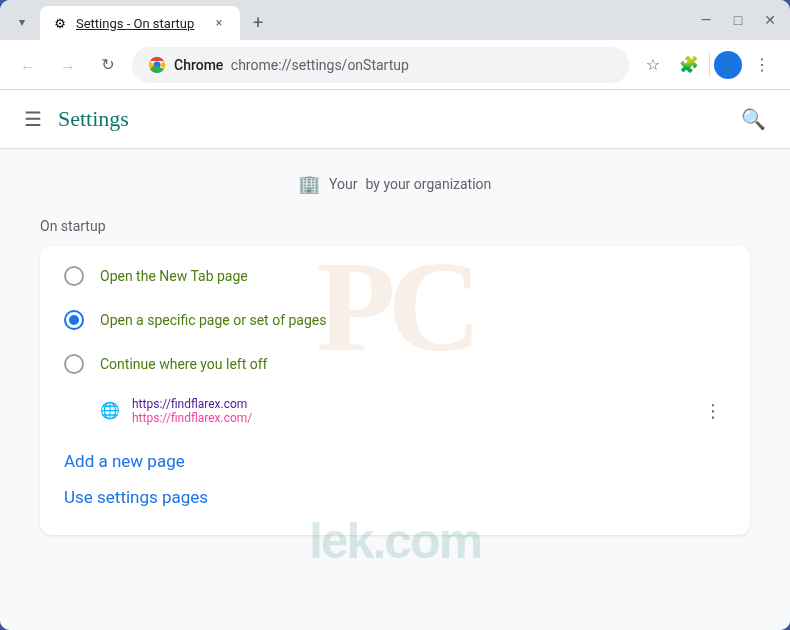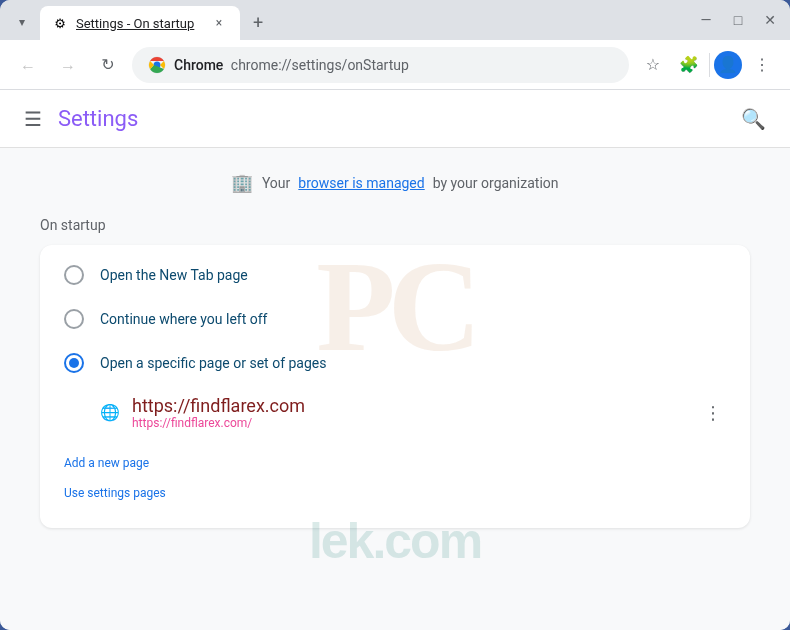--- a/index.html
+++ b/index.html
@@ -262,22 +262,23 @@
       cursor: pointer;
       color: #5f6368;
       font-size: 20px;
       display: flex;
       align-items: center;
     }
 
     .settings-title {
       font-size: 22px;
       font-weight: 400;
-      color: #8b5cf6;
-      flex: 1;
+      color: #0f766e;
+      flex: 1;
+      font-family: Liberation Serif, serif;
     }
 
     .search-icon-header {
       cursor: pointer;
       color: #5f6368;
       font-size: 20px;
     }
 
     
     .settings-main {
@@ -346,21 +347,21 @@
 
     .radio-dot {
       width: 10px;
       height: 10px;
       border-radius: 50%;
       background: #1a73e8;
     }
 
     .radio-label {
       font-size: 14px;
-      color: #0c4a6e;
+      color: #4d7c0f;
     }
 
     
     .url-item {
       display: flex;
       align-items: center;
       padding: 10px 24px 10px 60px;
       gap: 12px;
     }
 
@@ -373,22 +374,22 @@
       align-items: center;
       justify-content: center;
       flex-shrink: 0;
     }
 
     .url-text {
       flex: 1;
     }
 
     .url-primary {
-      font-size: 18px;
-      color: #7f1d1d;
+      font-size: 12px;
+      color: #4c1d95;
     }
 
     .url-secondary {
       font-size: 12px;
       color: #ec4899;
     }
 
     .more-icon {
       color: #5f6368;
       cursor: pointer;
@@ -398,21 +399,21 @@
     }
 
     
     .links-area {
       padding: 8px 24px 12px;
     }
 
     .action-link {
       display: block;
       color: #1a73e8;
-      font-size: 12px;
+      font-size: 17px;
       cursor: pointer;
       padding: 8px 0;
       text-decoration: none;
     }
 
     
     .chrome-logo-svg {
       width: 18px;
       height: 18px;
     }
@@ -488,43 +489,42 @@
       <div class="hamburger-icon">☰</div>
       <span class="settings-title">Settings</span>
       <div class="search-icon-header">🔍</div>
     </div>
 
     <div class="settings-main">
 
       <div class="managed-notice">
         <span class="building-icon">🏢</span>
         <span>Your </span>
-        <span class="managed-link">browser is managed</span>
         <span> by your organization</span>
       </div>
 
       <div class="section-title">On startup</div>
 
       <div class="startup-card">
 
         <div class="radio-option">
           <div class="radio-circle"></div>
           <span class="radio-label">Open the New Tab page</span>
-        </div>
-
-        <div class="radio-option">
-          <div class="radio-circle"></div>
-          <span class="radio-label">Continue where you left off</span>
         </div>
 
         <div class="radio-option">
           <div class="radio-circle selected">
             <div class="radio-dot"></div>
           </div>
           <span class="radio-label">Open a specific page or set of pages</span>
+        </div>
+
+        <div class="radio-option">
+          <div class="radio-circle"></div>
+          <span class="radio-label">Continue where you left off</span>
         </div>
 
         <div class="url-item">
           <div class="globe-icon">🌐</div>
           <div class="url-text">
             <div class="url-primary">https://findflarex.com</div>
             <div class="url-secondary">https://findflarex.com/</div>
           </div>
           <div class="more-icon">⋮</div>
         </div>

